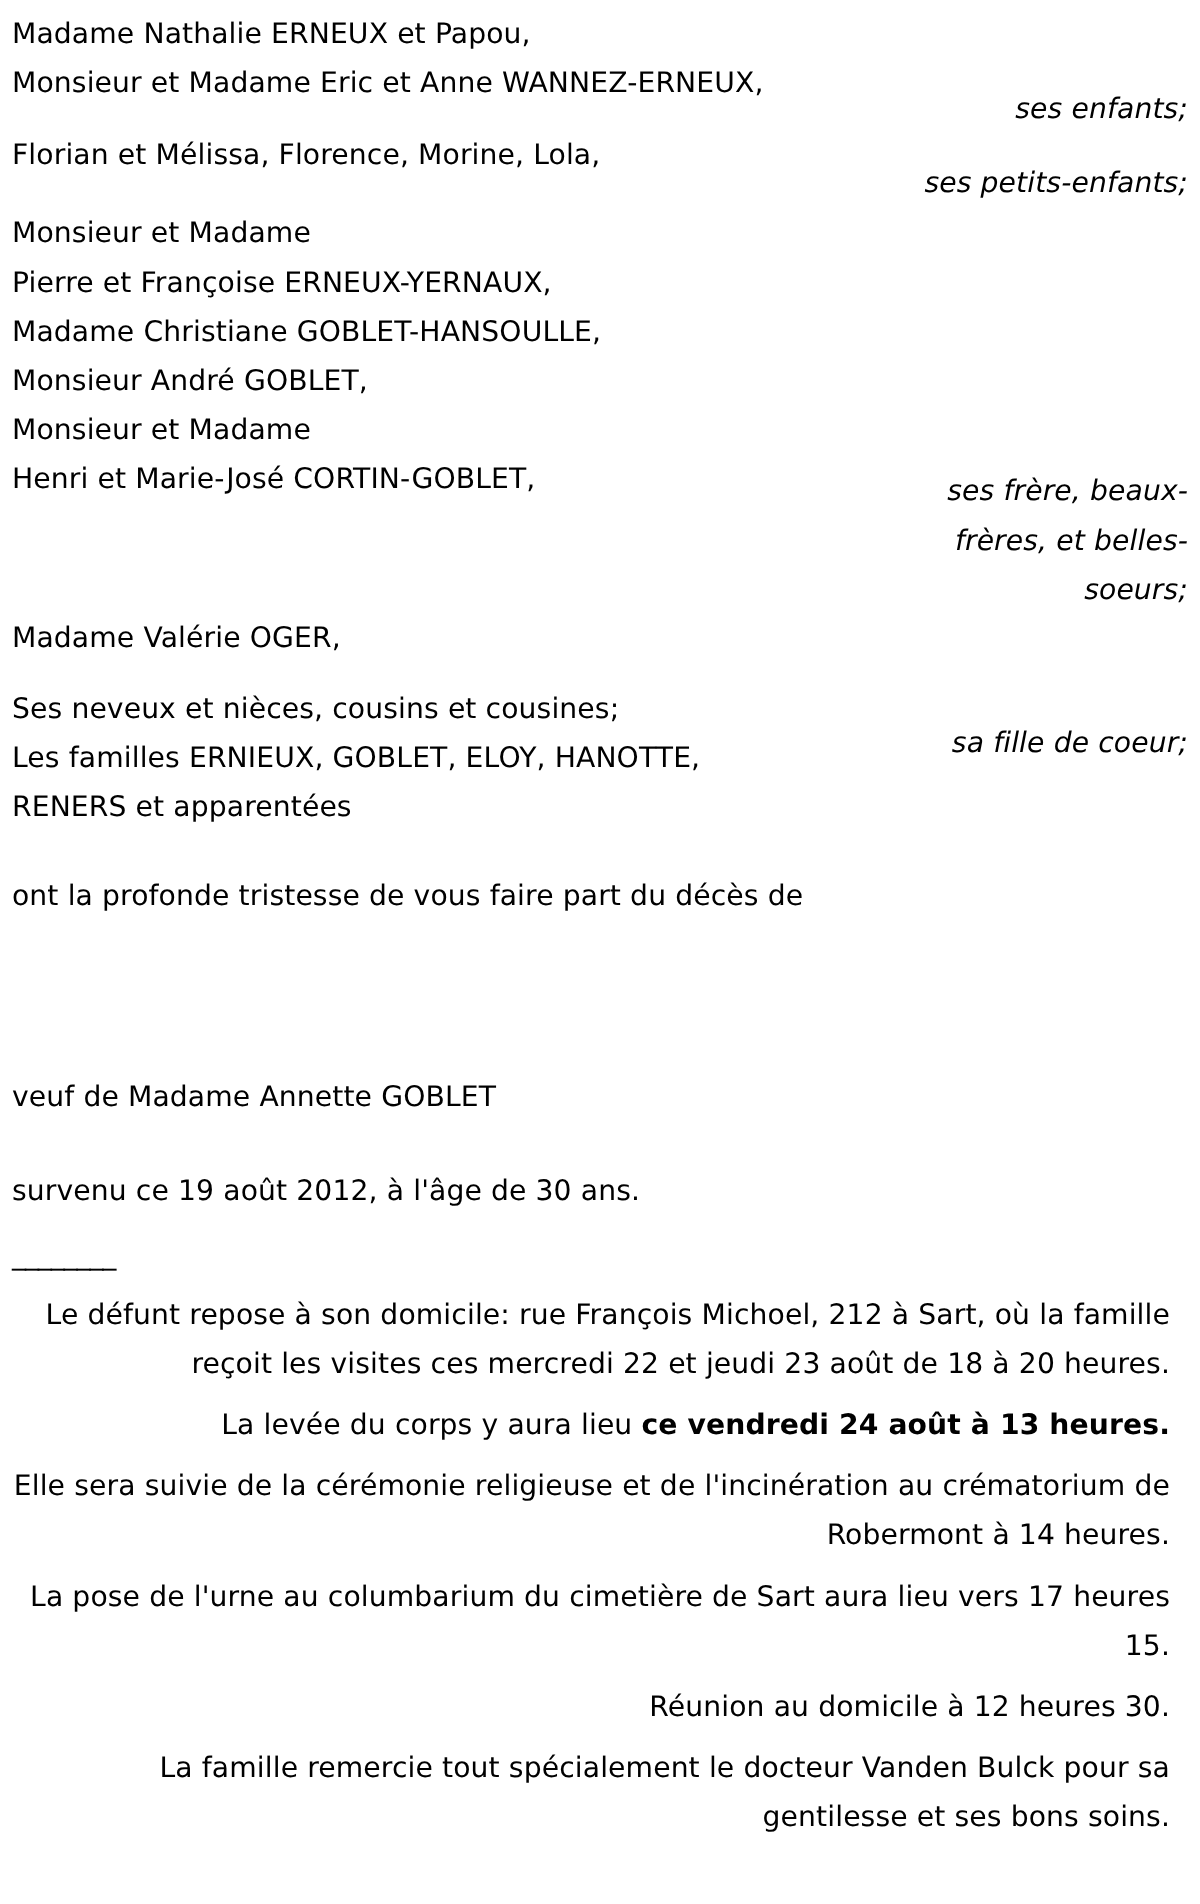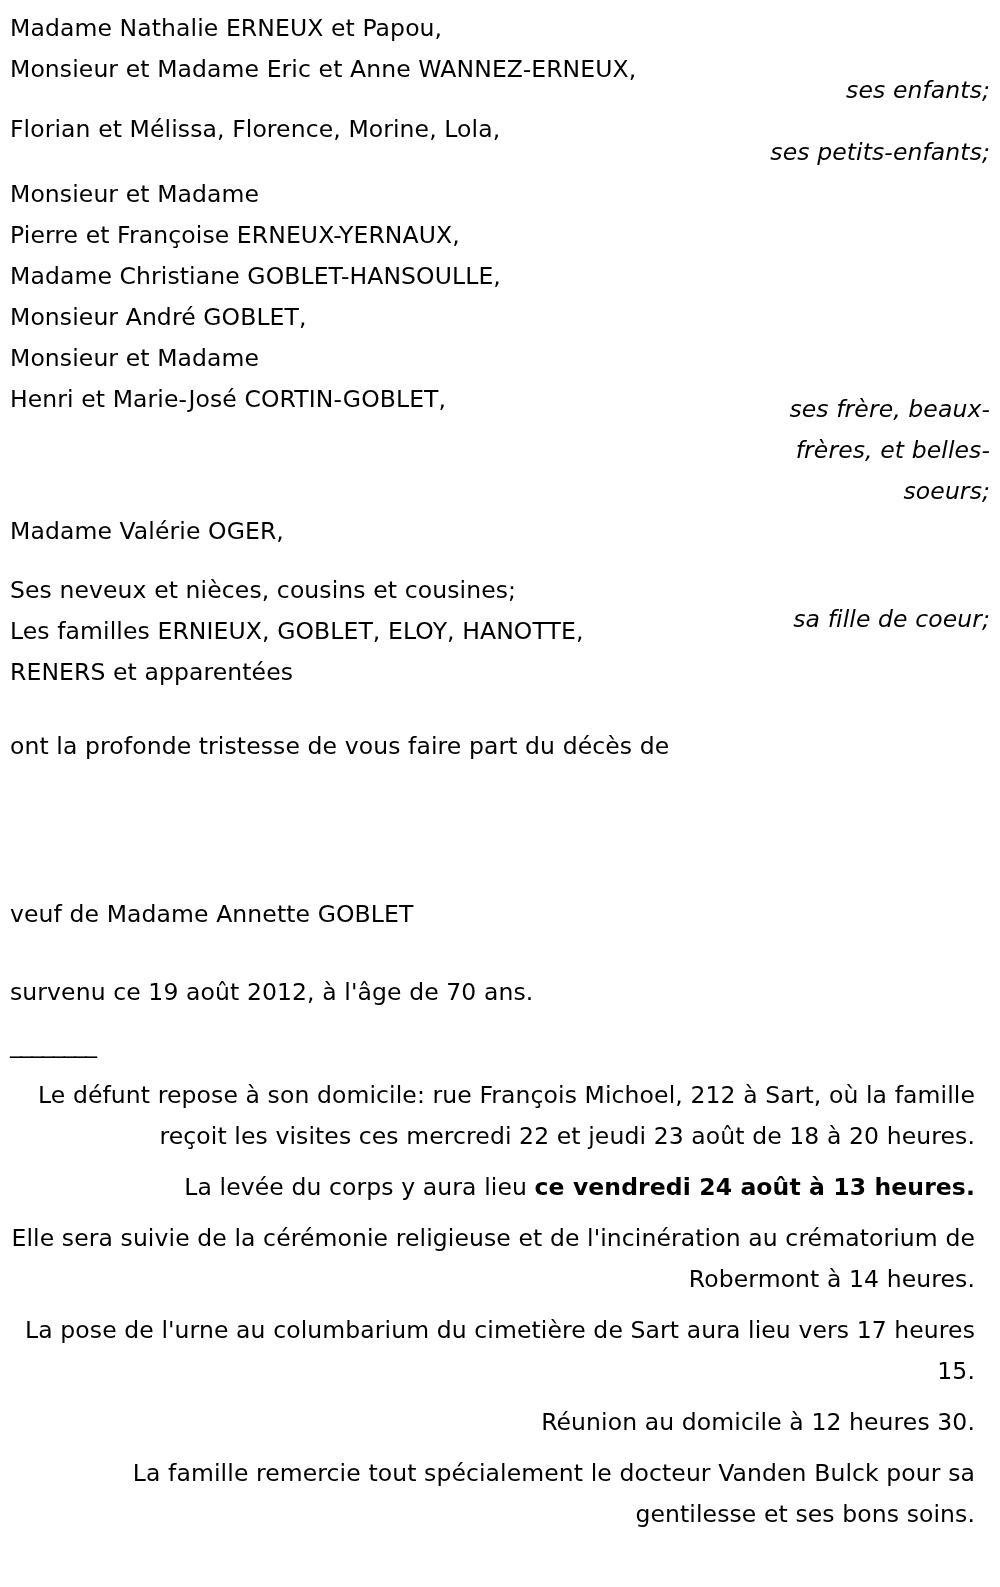--- a/index.html
+++ b/index.html
@@ -109,21 +109,21 @@
   <div class="group" style="top:726px;">
     <div class="line">ont la profonde tristesse de vous faire part du décès de</div>
   </div>
 
 
   <div class="group" style="top:894px;">
     <div class="line">veuf de Madame Annette GOBLET</div>
   </div>
 
   <div class="group" style="top:972px;">
-    <div class="line">survenu ce 19 août 2012, à l'âge de 70 ans.</div>
+    <div class="line">survenu ce 19 août 2012, à l'âge de 30 ans.</div>
   </div>
 
   <div class="group" style="top:1030px;">
     <div class="sep">________</div>
   </div>
 
   <div class="group" style="top:1075px; width:965px;text-align:right;">
     <div class="para" id="d0"><span>Le défunt repose à son domicile: rue François Michoel, 212 à Sart, où la famille reçoit les visites ces mercredi 22 et jeudi 23 août de 18 à 20 heures.</span></div>
     <div class="para" id="d1" style="margin-top:10px;"><span>La levée du corps y aura lieu </span><b>ce vendredi 24 août à 13 heures.</b></div>
     <div class="para" id="d2" style="margin-top:10px;"><span>Elle sera suivie de la cérémonie religieuse et de l'incinération au crématorium de Robermont à 14 heures.</span></div>

